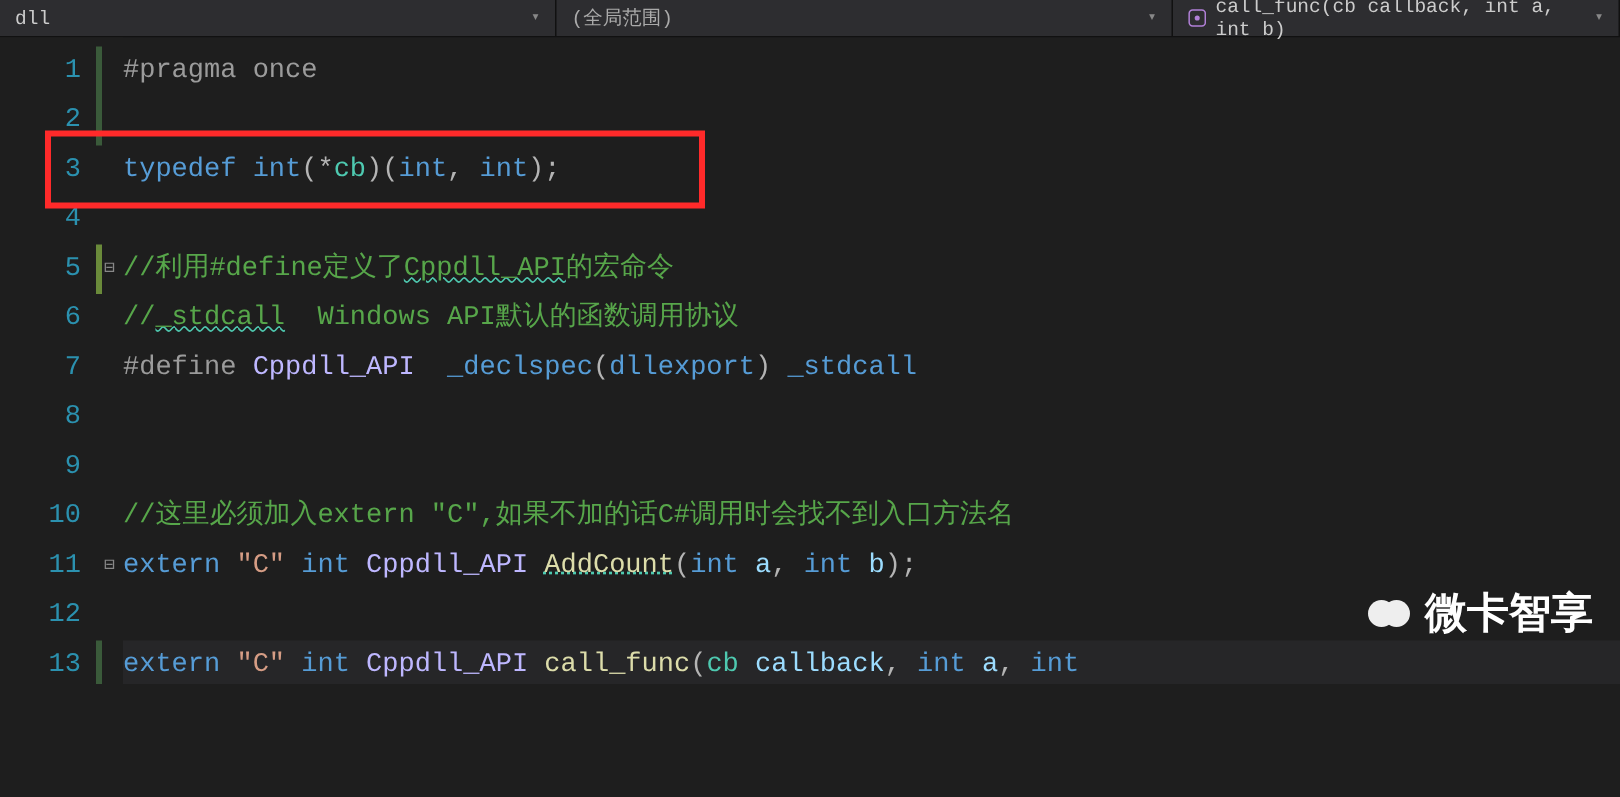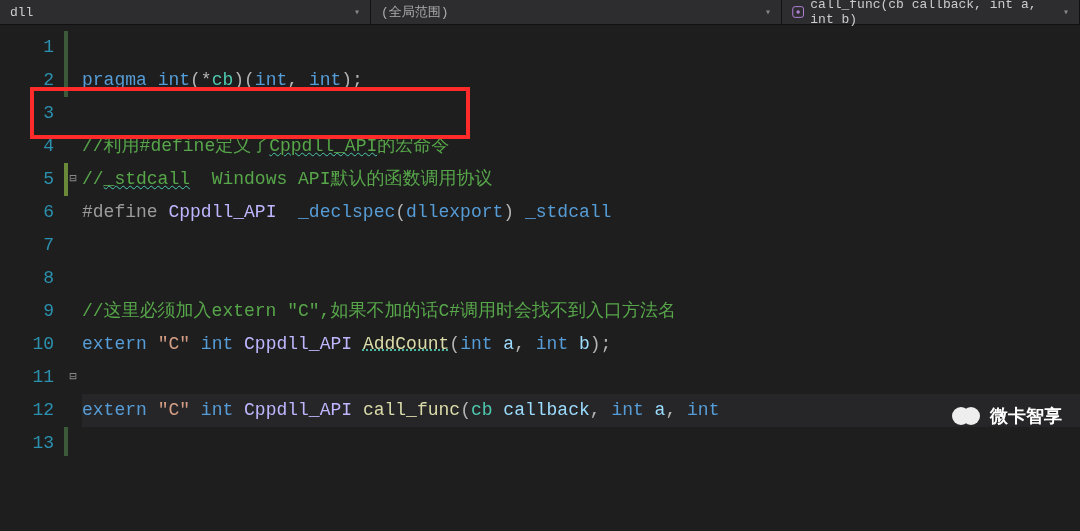--- a/index.html
+++ b/index.html
@@ -22,21 +22,21 @@
   .pp{color:#9b9b9b}
   .mc{color:#beb7ff}
   .fn{color:#dcdcaa}
   .ty{color:#4ec9b0}
   .cm{color:#57a64a}
   .op{color:#b4b4b4}
   .st{color:#d69d85}
   .pr{color:#9cdcfe}
   .wave{text-decoration:underline wavy #4ec9b0 1px}
   .redbox{position:absolute;border:4px solid #ff2a2a;pointer-events:none}
-  .watermark{position:absolute;right:18px;bottom:28px;display:flex;align-items:flex-end;gap:8px;color:#fff;font-family:sans-serif;font-size:18px;font-weight:bold}
+  .watermark{position:absolute;right:18px;bottom:28px;display:flex;align-items:center;gap:8px;color:#fff;font-family:sans-serif;font-size:28px;font-weight:bold}
   .wm-ico{width:30px;height:24px;position:relative}
   .wm-ico .c1,.wm-ico .c2{position:absolute;width:18px;height:18px;border-radius:50%;background:#eee}
   .wm-ico .c1{left:0;top:3px}
   .wm-ico .c2{left:10px;top:3px}
   .func-ico{width:14px;height:14px;display:inline-block}
 </style>
 </head>
 <body>
 
 <div class="root">
@@ -99,22 +99,23 @@
         <div></div>
         <div></div>
       <div>⊟</div>
       <div></div>
         <div></div>
         <div></div>
         <div></div>
     </div>
 
     <div class="code">
+      <div class="line"><span class="pp">#pragma</span><span class="pp"> once</span></div>
       <div class="line"></div>
-      <div class="line"><span class="kw">pragma </span><span class="kw">int</span><span class="op">(*</span><span class="ty">cb</span><span class="op">)(</span><span class="kw">int</span><span class="op">, </span><span class="kw">int</span><span class="op">);</span></div>
+      <div class="line"><span class="kw">typedef </span><span class="kw">int</span><span class="op">(*</span><span class="ty">cb</span><span class="op">)(</span><span class="kw">int</span><span class="op">, </span><span class="kw">int</span><span class="op">);</span></div>
       <div class="line"></div>
       <div class="line"><span class="cm">//利用#define定义了</span><span class="cm wave">Cppdll_API</span><span class="cm">的宏命令</span></div>
       <div class="line"><span class="cm">//</span><span class="cm wave">_stdcall</span><span class="cm">  Windows API默认的函数调用协议</span></div>
       <div class="line"><span class="pp">#define </span><span class="mc">Cppdll_API</span><span>  </span><span class="kw">_declspec</span><span class="op">(</span><span class="kw">dllexport</span><span class="op">) </span><span class="kw">_stdcall</span></div>
       <div class="line"></div>
       <div class="line"></div>
       <div class="line"><span class="cm">//这里必须加入extern "C",如果不加的话C#调用时会找不到入口方法名</span></div>
       <div class="line"><span class="kw">extern </span><span class="st">"C"</span><span> </span><span class="kw">int</span><span> </span><span class="mc">Cppdll_API</span><span> </span><span class="fn" style="text-decoration:underline dotted #4ec9b0">AddCount</span><span class="op">(</span><span class="kw">int</span><span> </span><span class="pr">a</span><span class="op">, </span><span class="kw">int</span><span> </span><span class="pr">b</span><span class="op">);</span></div>
       <div class="line"></div>
       <div class="line" style="background:rgba(80,80,90,.18)"><span class="kw">extern </span><span class="st">"C"</span><span> </span><span class="kw">int</span><span> </span><span class="mc">Cppdll_API</span><span> </span><span class="fn">call_func</span><span class="op">(</span><span class="ty">cb</span><span> </span><span class="pr">callback</span><span class="op">, </span><span class="kw">int</span><span> </span><span class="pr">a</span><span class="op">, </span><span class="kw">int</span></div>

